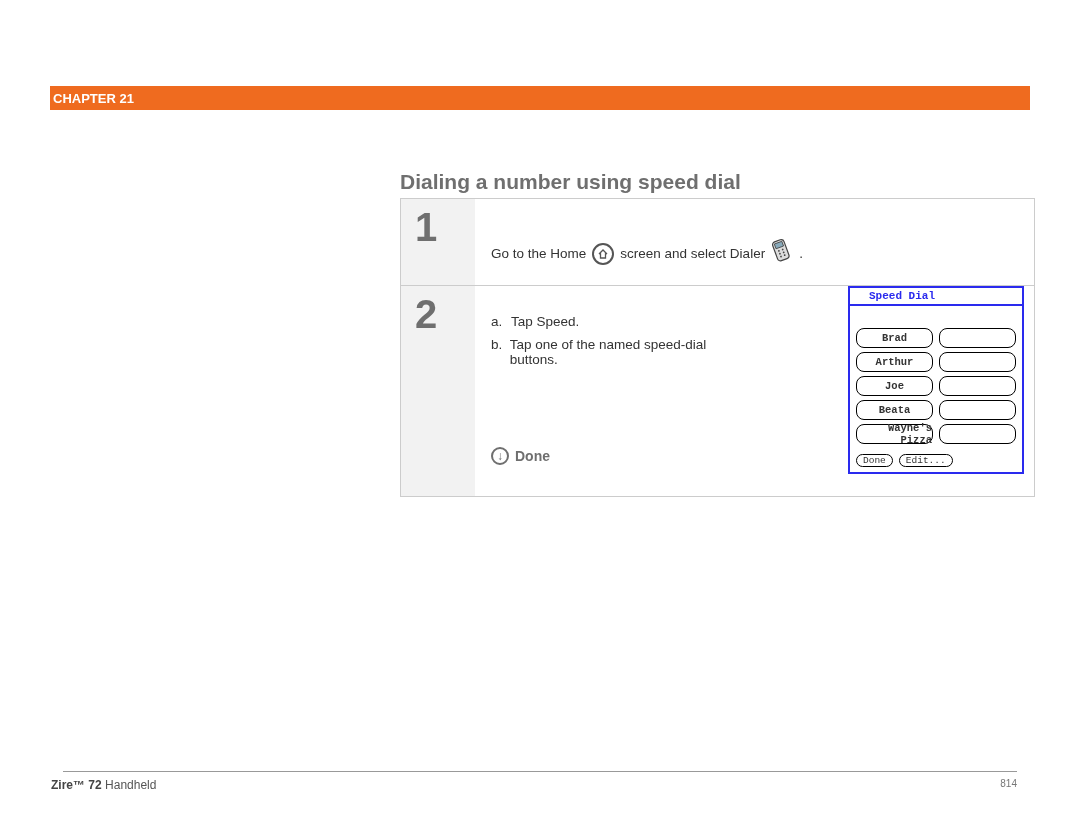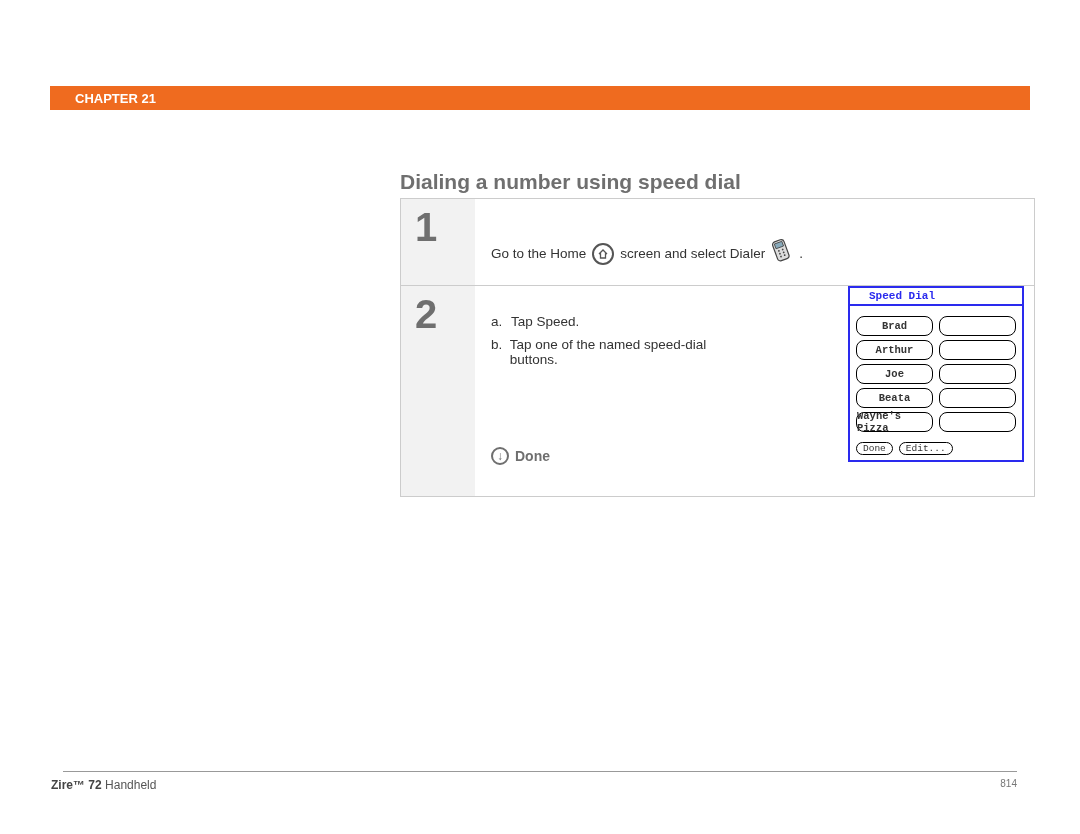--- a/index.html
+++ b/index.html
@@ -17,21 +17,21 @@
     left: 50px;
     right: 50px;
     height: 24px;
     background: #ef6b1f;
     display: flex;
     align-items: center;
     color: #fff;
     font-weight: bold;
     font-size: 13px;
   }
-  .chapter-label { padding-left: 25px; width: 300px; }
+  .chapter-label { padding-left: 3px; width: 300px; }
   .chapter-title { }
   .section-title {
     position: absolute;
     top: 170px;
     left: 400px;
     font-size: 21px;
     font-weight: bold;
     color: #6f6f6f;
   }
   .steps-box {
@@ -103,21 +103,21 @@
     font-family: "Courier New", monospace;
   }
   .sd-title {
     background: #fff;
     color: #2a2aee;
     font-weight: bold;
     font-size: 11px;
     padding: 2px 19px;
     border-bottom: 2px solid #2a2aee;
   }
-  .sd-body { padding: 10px 6px 4px 6px; }
+  .sd-body { padding: 22px 6px 4px 6px; text-align: right; }
   .sd-row { display: flex; gap: 6px; margin-bottom: 4px; }
   .sd-btn {
     flex: 1;
     height: 20px;
     border: 1px solid #000;
     border-radius: 8px;
     display: flex;
     align-items: center;
     justify-content: center;
     font-size: 10.5px;

